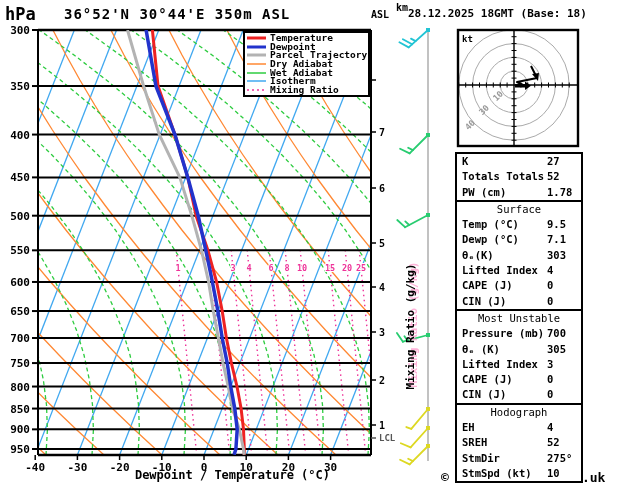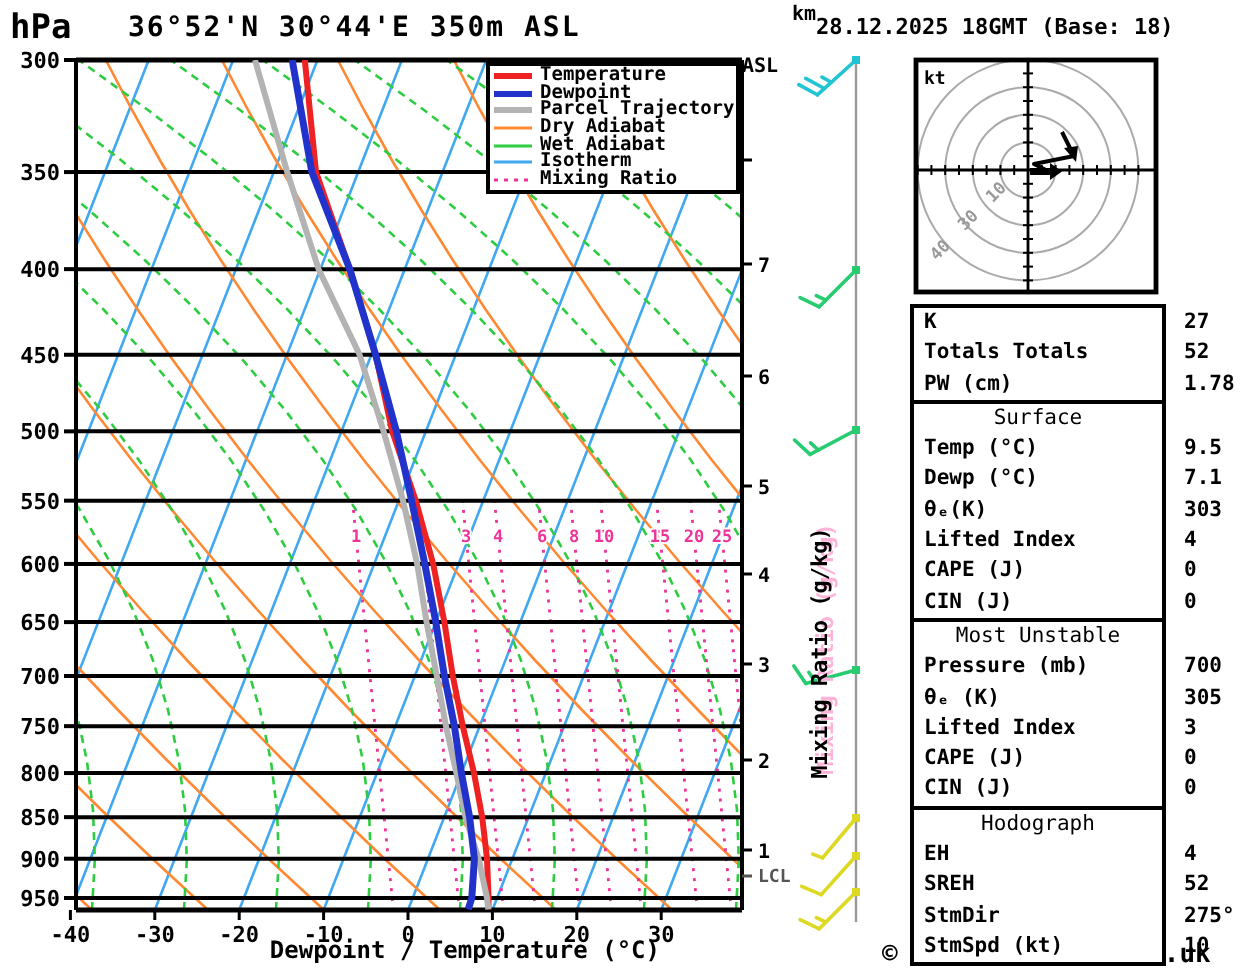--- a/index.html
+++ b/index.html
@@ -3,40 +3,40 @@
 <meta charset="utf-8">
 <style>
   html,body{margin:0;padding:0;background:#fff;}
   #stage{position:relative;width:629px;height:486px;background:#fff;overflow:hidden;
          font-family:"DejaVu Sans Mono", monospace;}
   .lab{position:absolute;color:#000;font-weight:bold;white-space:pre;}
   #title{left:64px;top:6px;font-size:14px;letter-spacing:1px;}
   #date{left:408px;top:7px;font-size:11px;}
   #hpa{left:5px;top:4px;font-size:17px;}
   #km{left:396px;top:2px;font-size:10px;}
-  #asl{left:371px;top:28px;font-size:10px;}
+  #asl{left:371px;top:9px;font-size:10px;}
   #xlabel{left:90px;top:468px;width:240px;text-align:right;font-size:12px;}
   #mixlabel{left:330px;top:320px;font-size:11px;transform:rotate(-90deg);
             transform-origin:center;width:160px;text-align:center;
             text-shadow:2px 3px 0 #ffb3d9;}
   #footer{left:441px;top:470px;font-size:13px;}
   #chart{position:absolute;left:0;top:0;}
   #legend{position:absolute;left:243px;top:31px;width:121px;background:#fff;
           border:2px solid #000;padding:1px 0 1px 2px;}
   .lgrow{display:flex;align-items:center;height:8.6px;}
   .lgsam{width:19px;flex:0 0 19px;margin-right:4px;}
   .lgtxt{font-size:9.5px;font-weight:bold;line-height:8px;white-space:nowrap;}
   #table{position:absolute;left:455px;top:152px;width:124px;border:2px solid #000;
          background:#fff;}
   .tsec{border-top:2px solid #000;}
   .tsec:first-child{border-top:none;}
   .thead{font-size:10.5px;font-weight:normal;text-align:center;height:15.3px;line-height:15.3px;}
   .trow{position:relative;height:15.3px;line-height:15.3px;padding-left:5px;
         font-size:10.5px;font-weight:bold;}
-  .tval{position:absolute;left:90px;top:0;margin-left:45px;}
+  .tval{position:absolute;left:90px;top:0;}
 </style>
 </head>
 <body>
 
 <div id="stage">
   <svg id="chart" width="629" height="486">
       <defs>
         <clipPath id="plotclip">
           <rect x="38" y="30" width="333" height="425"></rect>
         </clipPath>

